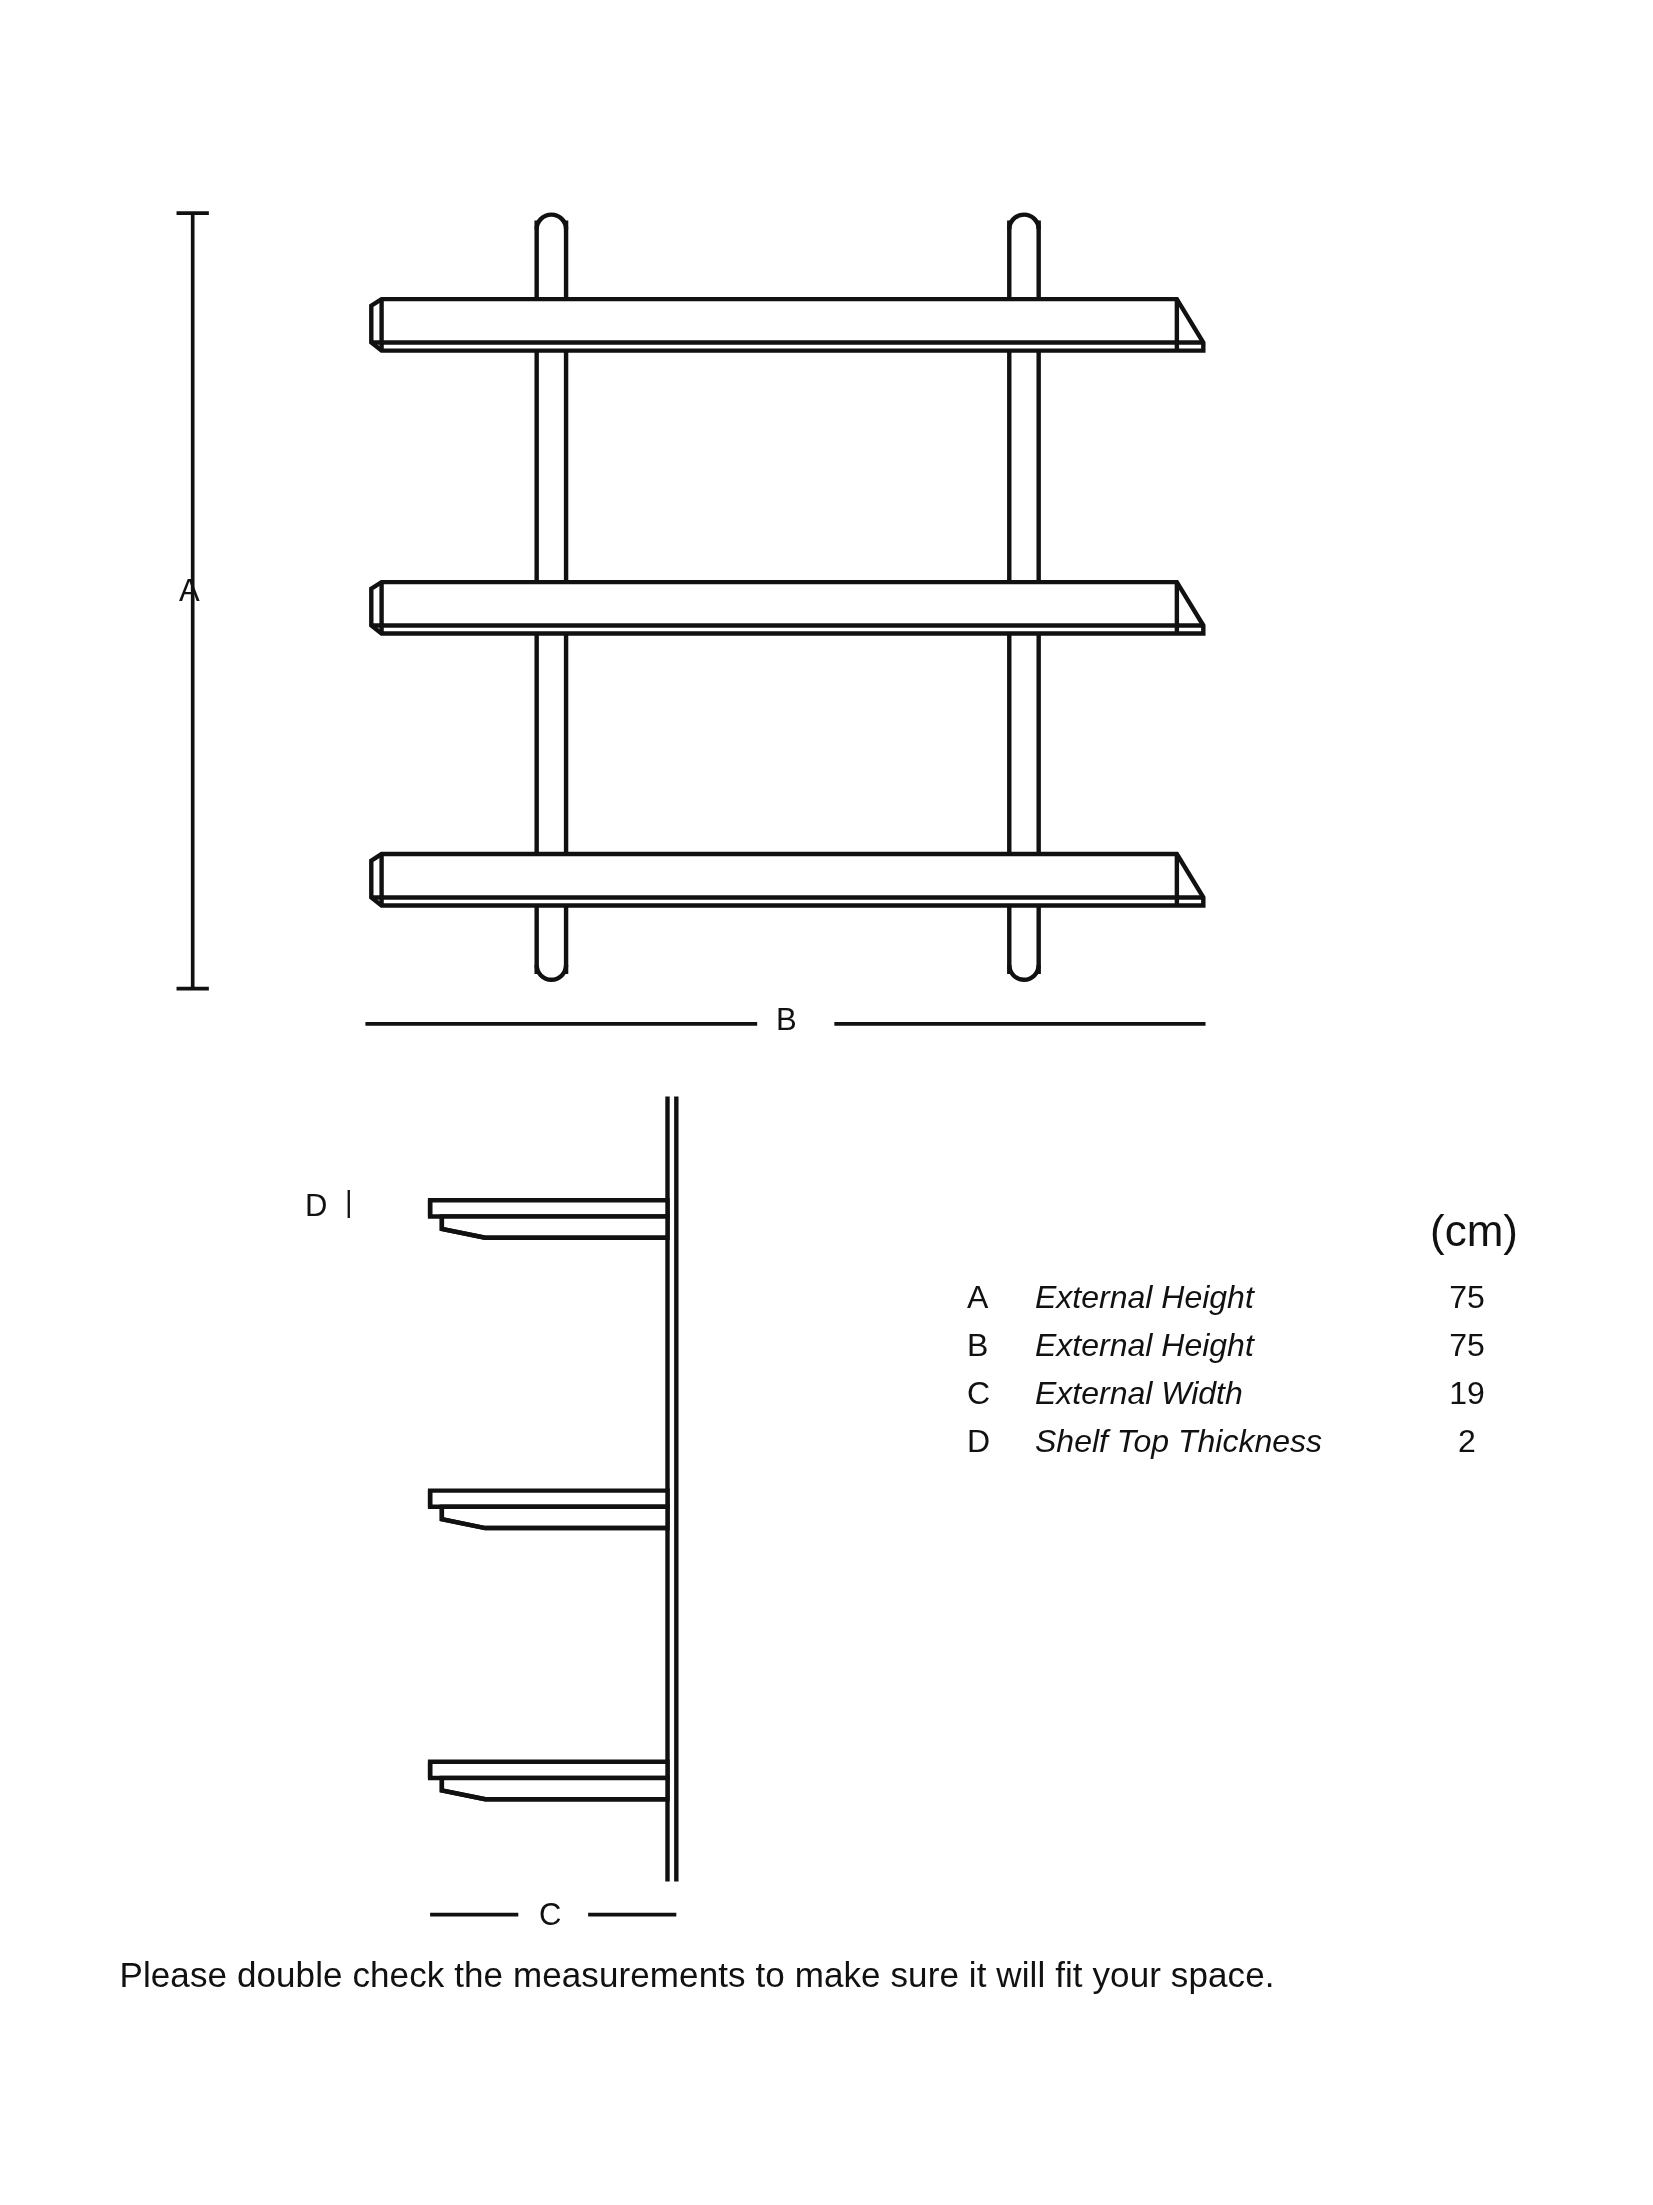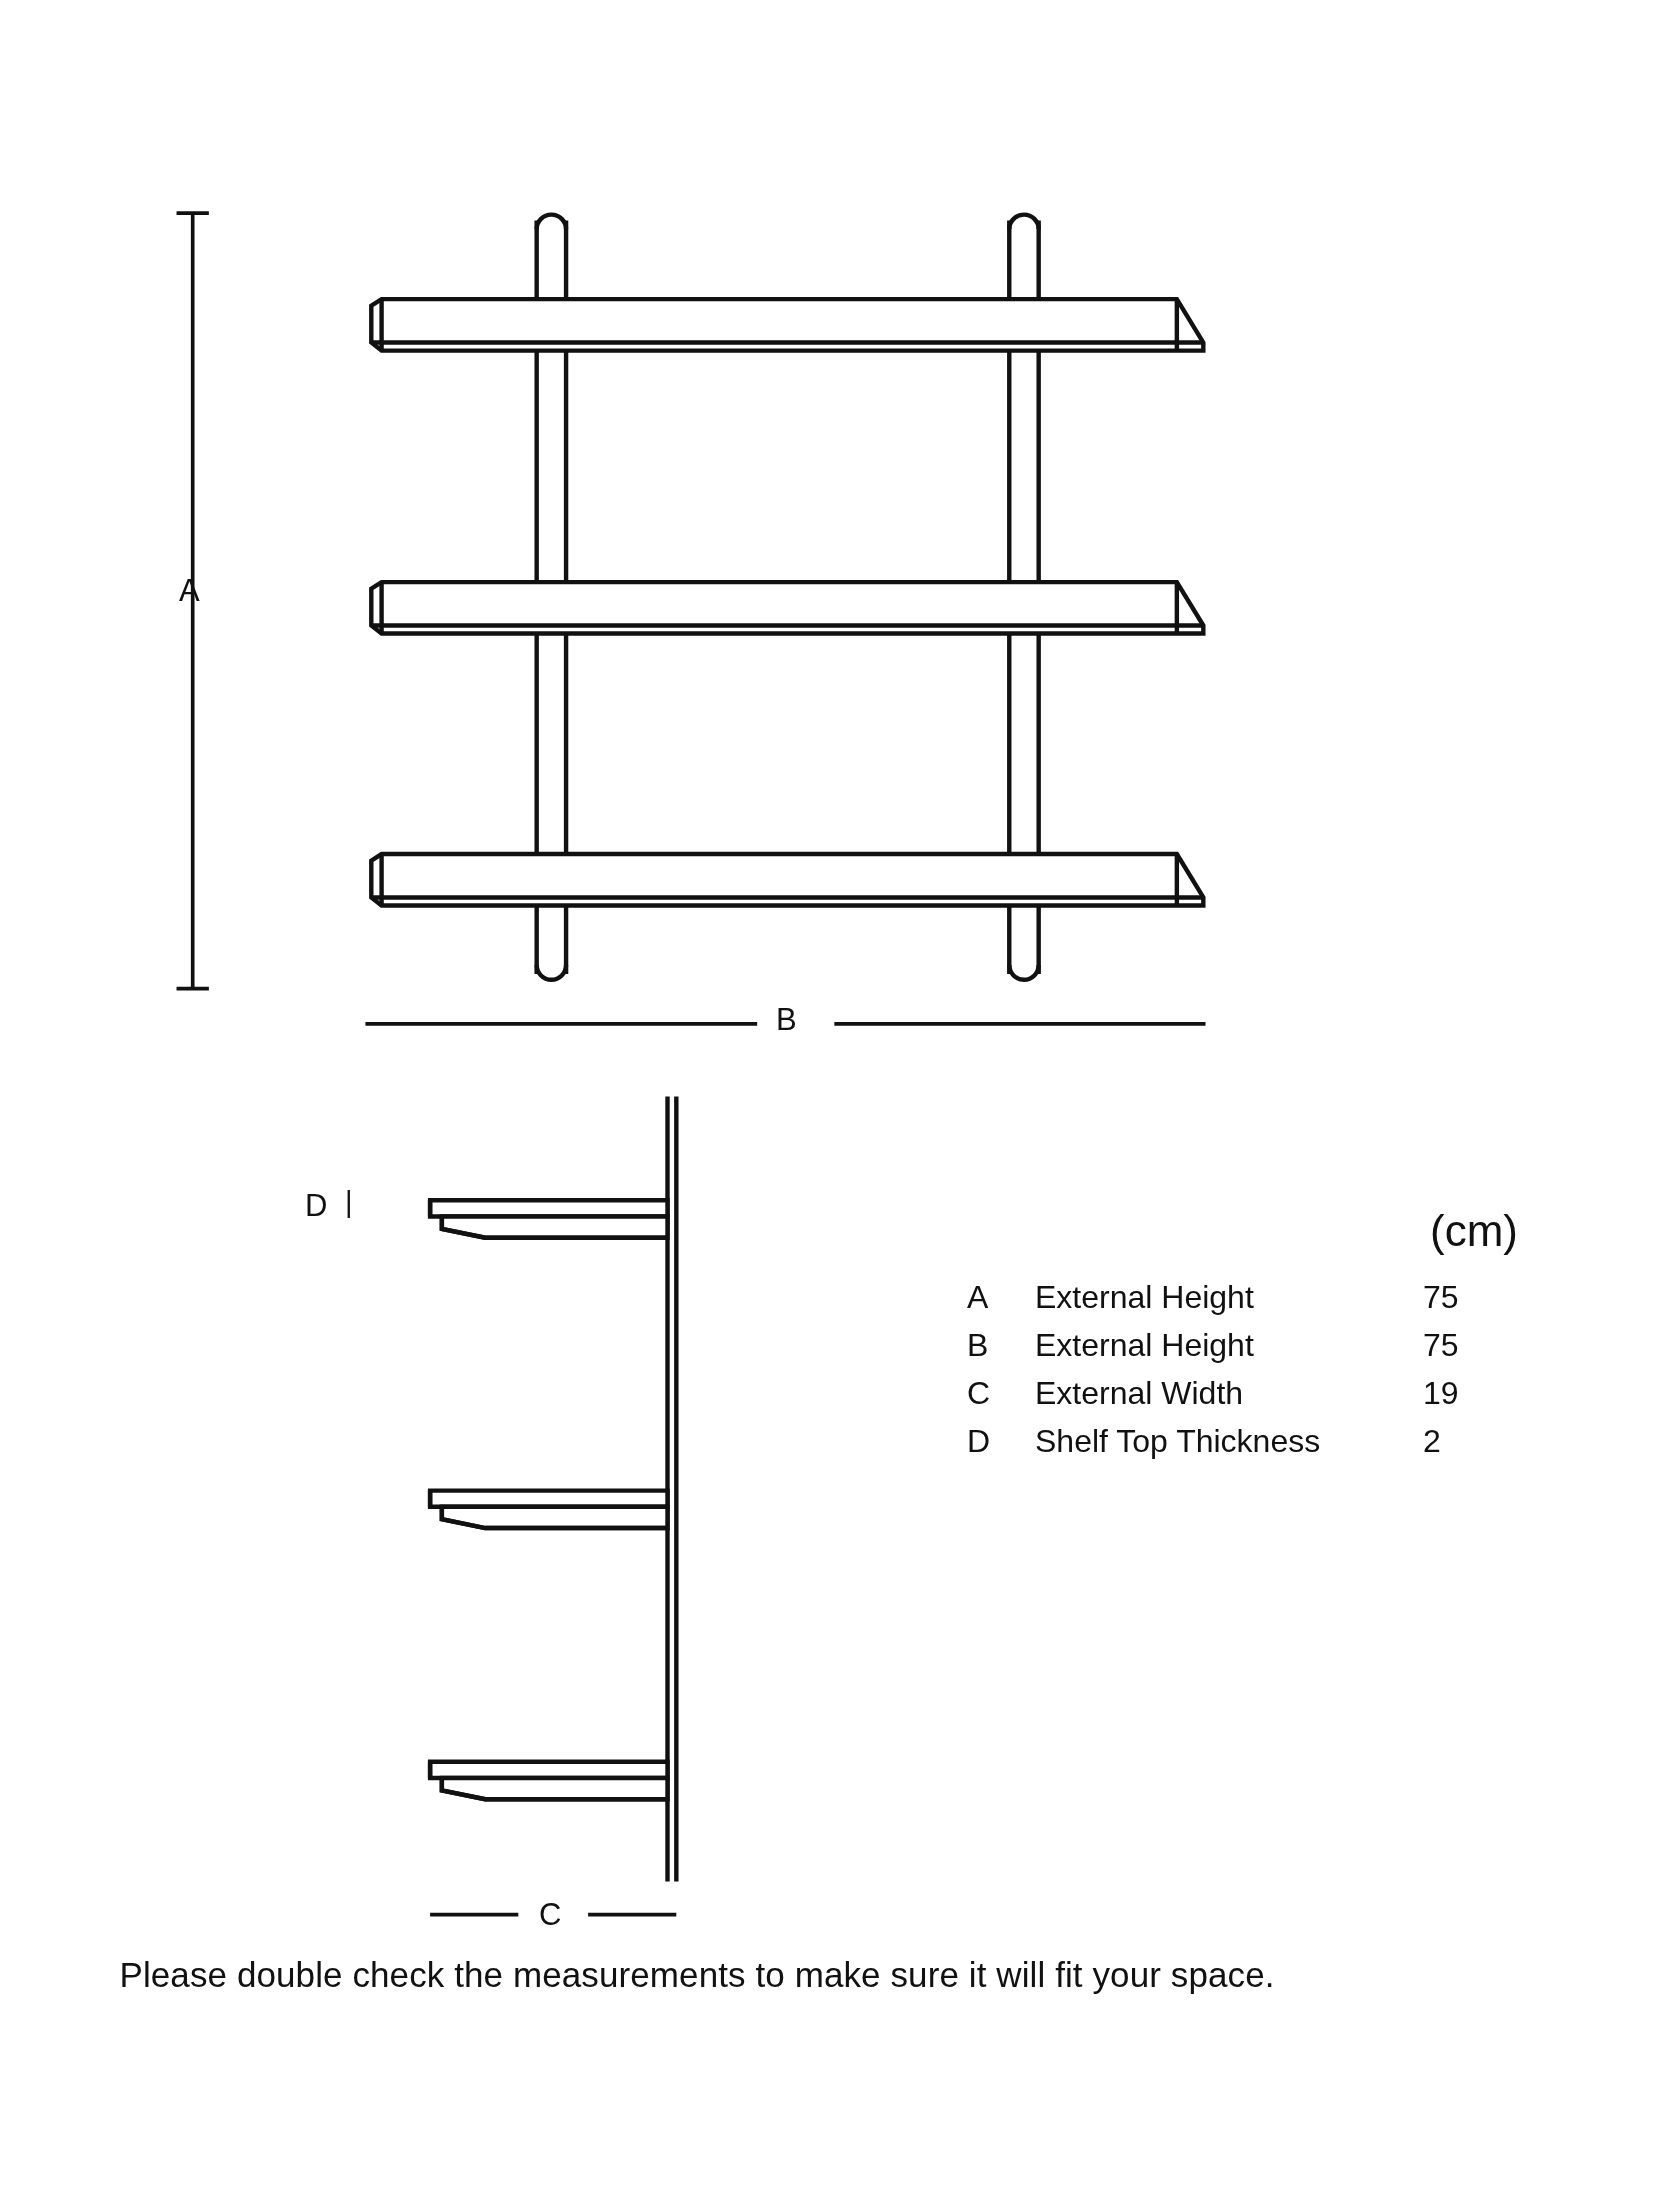--- a/index.html
+++ b/index.html
@@ -76,25 +76,26 @@
     align-items: baseline;
     height: 48px;
     font-size: 32px;
   }
   .spec-key {
     width: 68px;
     flex: none;
   }
   .spec-name {
     flex: 1 1 auto;
+    font-style: italic;
   }
   .spec-value {
     width: 88px;
     flex: none;
-    text-align: left;
+    text-align: center;
   }
   #footnote {
     position: absolute;
     left: 0;
     top: 1955px;
     width: 1394px;
     text-align: center;
     font-size: 35px;
     letter-spacing: 0.1px;
   }

